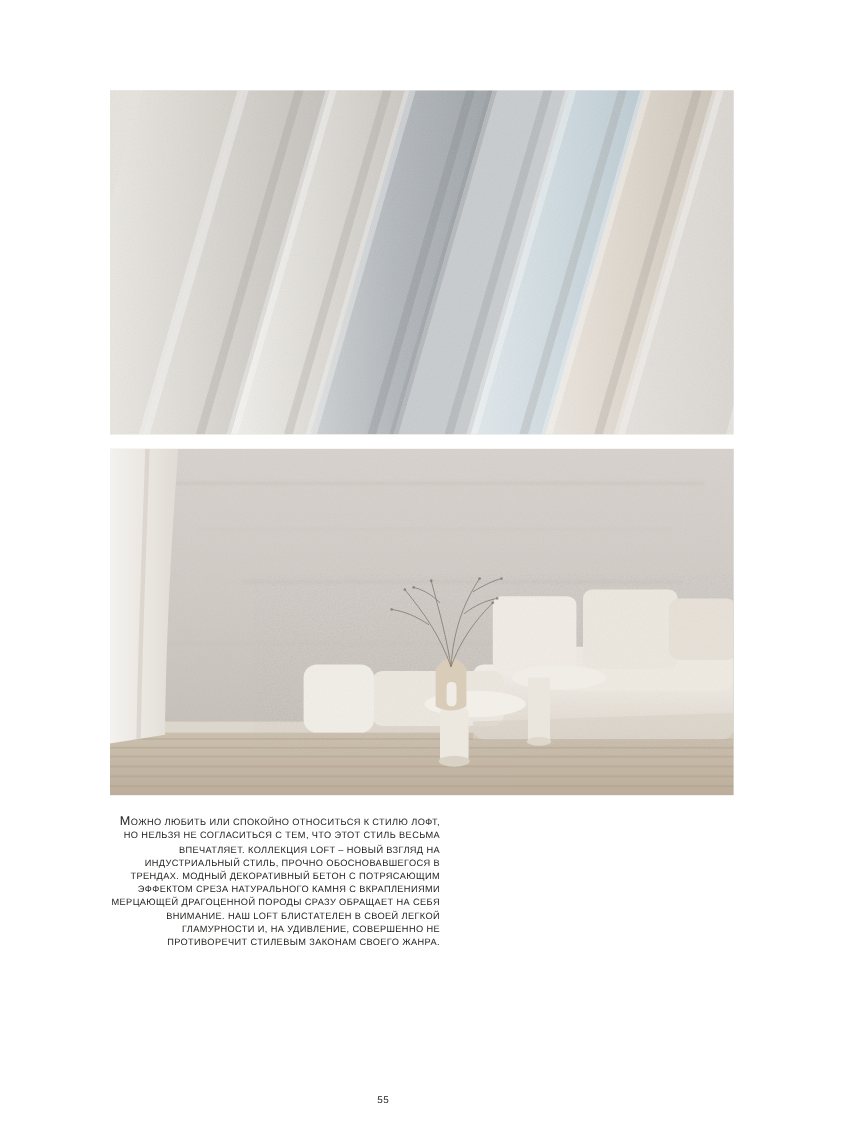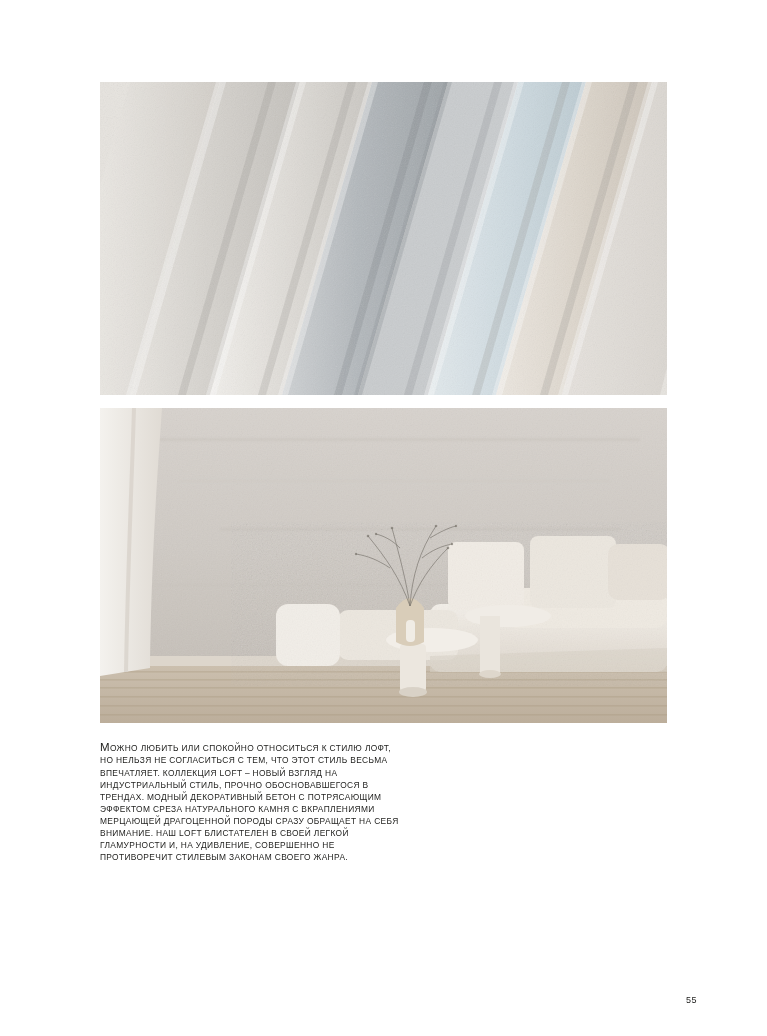--- a/index.html
+++ b/index.html
@@ -50,33 +50,34 @@
     position: absolute;
     left: 100px;
     top: 733px;
     width: 300px;
     color: #1d1d1b;
     font-size: 8.4px;
     line-height: 12.1px;
     letter-spacing: 0.35px;
     text-transform: uppercase;
     font-weight: 400;
+    text-align: right;
   }
   .body-copy .dropcap {
     font-size: 11.5px;
     text-transform: uppercase;
   }
 
   
   .folio {
     position: absolute;
     left: 0;
     top: 995px;
     width: 697px;
-    text-align: right;
+    text-align: center;
     font-size: 9px;
     letter-spacing: 0.5px;
     color: #1d1d1b;
   }
 </style>
 </head>
 <body>
 
 <div class="page">
 

